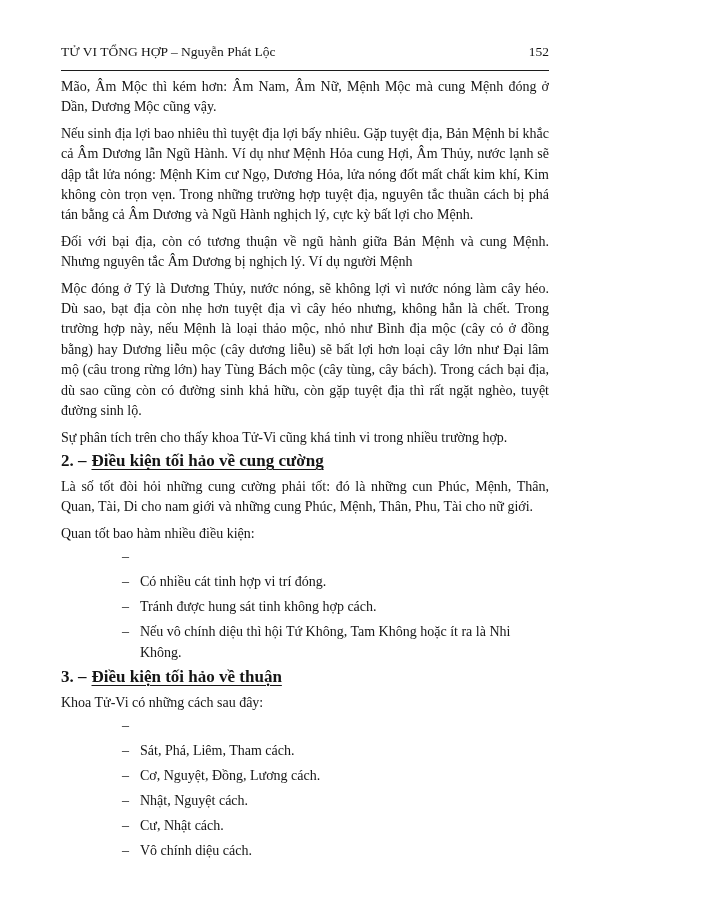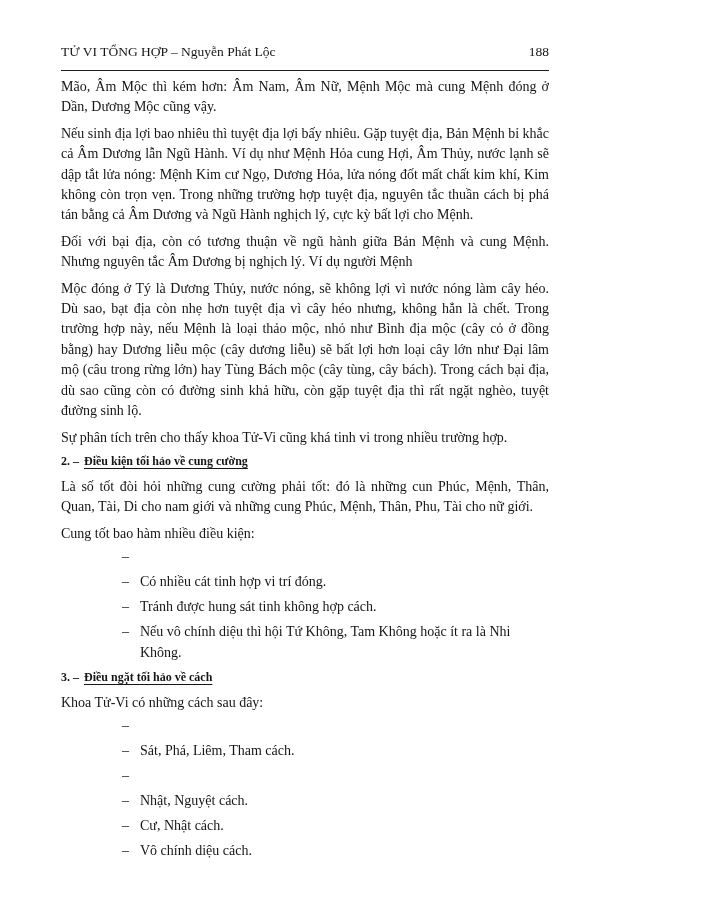--- a/index.html
+++ b/index.html
@@ -36,21 +36,21 @@
   }
   p.body-par {
     font-size: 14px;
     line-height: 20.4px;
     margin: 6px 0 2px 0;
     text-align: justify;
     text-justify: inter-word;
   }
   p.no-just { text-align: left; }
   h2.section-heading {
-    font-size: 12px;
+    font-size: 17px;
     line-height: 18px;
     font-weight: bold;
     margin: 4px 0 7px 0;
   }
   h2.section-heading .sec-num {
     margin-right: 5px;
   }
   h2.section-heading .sec-title {
     text-decoration: underline;
     text-underline-offset: 3px;
@@ -74,68 +74,69 @@
     margin-top: 40px;
   }
 </style>
 </head>
 <body>
 
 <div class="page">
 
   <div class="header-row">
     <span>TỬ VI TỔNG HỢP – Nguyễn Phát Lộc</span>
-    <span>188</span>
+    <span>152</span>
   </div>
 
   <hr class="header-divider">
 
   <p class="body-par">Mão, Âm Mộc thì kém hơn: Âm Nam, Âm Nữ, Mệnh Mộc mà cung Mệnh đóng ở Dần, Dương Mộc cũng vậy.</p>
   <p class="body-par">Nếu sinh địa lợi bao nhiêu thì tuyệt địa lợi bấy nhiêu. Gặp tuyệt địa, Bản Mệnh bỉ khắc cả Âm Dương lẫn Ngũ Hành. Ví dụ như Mệnh Hỏa cung Hợi, Âm Thủy, nước lạnh sẽ dập tắt lửa nóng: Mệnh Kim cư Ngọ, Dương Hỏa, lửa nóng đốt mất chất kim khí, Kim không còn trọn vẹn. Trong những trường hợp tuyệt địa, nguyên tắc thuần cách bị phá tán bằng cả Âm Dương và Ngũ Hành nghịch lý, cực kỳ bất lợi cho Mệnh.</p>
   <p class="body-par">Đối với bại địa, còn có tương thuận về ngũ hành giữa Bản Mệnh và cung Mệnh. Nhưng nguyên tắc Âm Dương bị nghịch lý. Ví dụ người Mệnh</p>
   <p class="body-par">Mộc đóng ở Tý là Dương Thủy, nước nóng, sẽ không lợi vì nước nóng làm cây héo. Dù sao, bạt địa còn nhẹ hơn tuyệt địa vì cây héo nhưng, không hẳn là chết. Trong trường hợp này, nếu Mệnh là loại thảo mộc, nhỏ như Bình địa mộc (cây cỏ ở đồng bằng) hay Dương liễu mộc (cây dương liễu) sẽ bất lợi hơn loại cây lớn như Đại lâm mộ (câu trong rừng lớn) hay Tùng Bách mộc (cây tùng, cây bách). Trong cách bại địa, dù sao cũng còn có đường sinh khả hữu, còn gặp tuyệt địa thì rất ngặt nghèo, tuyệt đường sinh lộ.</p>
   <p class="body-par no-just">Sự phân tích trên cho thấy khoa Tử-Vi cũng khá tinh vi trong nhiều trường hợp.</p>
 
   <h2 class="section-heading"><span class="sec-num">2. –</span><span class="sec-title">Điều kiện tối hảo về cung cường</span></h2>
 
   <p class="body-par">Là số tốt đòi hỏi những cung cường phải tốt: đó là những cun Phúc, Mệnh, Thân, Quan, Tài, Di cho nam giới và những cung Phúc, Mệnh, Thân, Phu, Tài cho nữ giới.</p>
-  <p class="body-par no-just">Cung tốt bao hàm nhiều điều kiện:</p>
+  <p class="body-par no-just">Quan tốt bao hàm nhiều điều kiện:</p>
 
   <ul class="dash-list">
     <li>
         <span class="dash">–</span>
       </li>
     <li>
         <span class="dash">–</span>
         <span>Có nhiều cát tinh hợp vi trí đóng.</span>
       </li>
     <li>
         <span class="dash">–</span>
         <span>Tránh được hung sát tinh không hợp cách.</span>
       </li>
     <li>
         <span class="dash">–</span>
         <span>Nếu vô chính diệu thì hội Tứ Không, Tam Không hoặc ít ra là Nhi Không.</span>
       </li>
   </ul>
 
-  <h2 class="section-heading section-gap"><span class="sec-num">3. –</span><span class="sec-title">Điều ngặt tối hảo về cách</span></h2>
+  <h2 class="section-heading section-gap"><span class="sec-num">3. –</span><span class="sec-title">Điều kiện tối hảo về thuận</span></h2>
 
   <p class="body-par no-just">Khoa Tử-Vi có những cách sau đây:</p>
 
   <ul class="dash-list">
     <li>
         <span class="dash">–</span>
       </li>
     <li>
         <span class="dash">–</span>
         <span>Sát, Phá, Liêm, Tham cách.</span>
       </li>
     <li>
         <span class="dash">–</span>
+        <span>Cơ, Nguyệt, Đồng, Lương cách.</span>
       </li>
     <li>
         <span class="dash">–</span>
         <span>Nhật, Nguyệt cách.</span>
       </li>
     <li>
         <span class="dash">–</span>
         <span>Cư, Nhật cách.</span>
       </li>
     <li>

